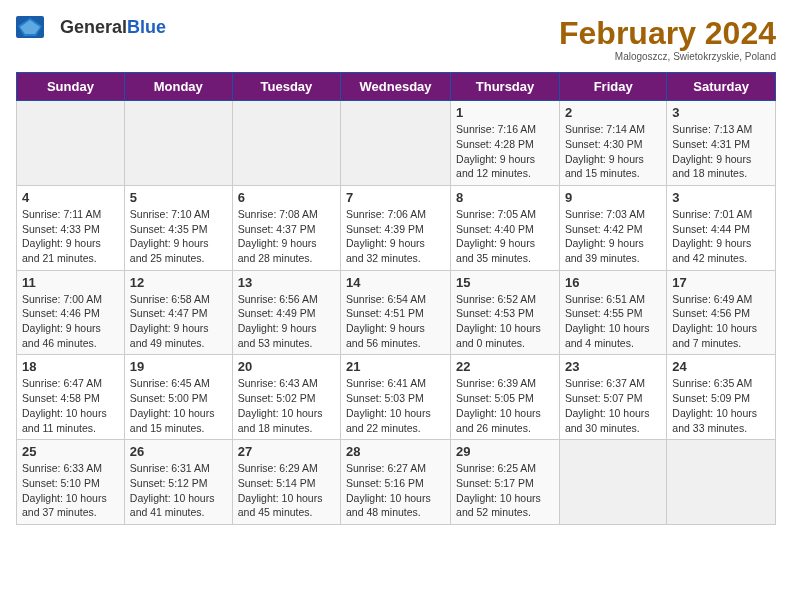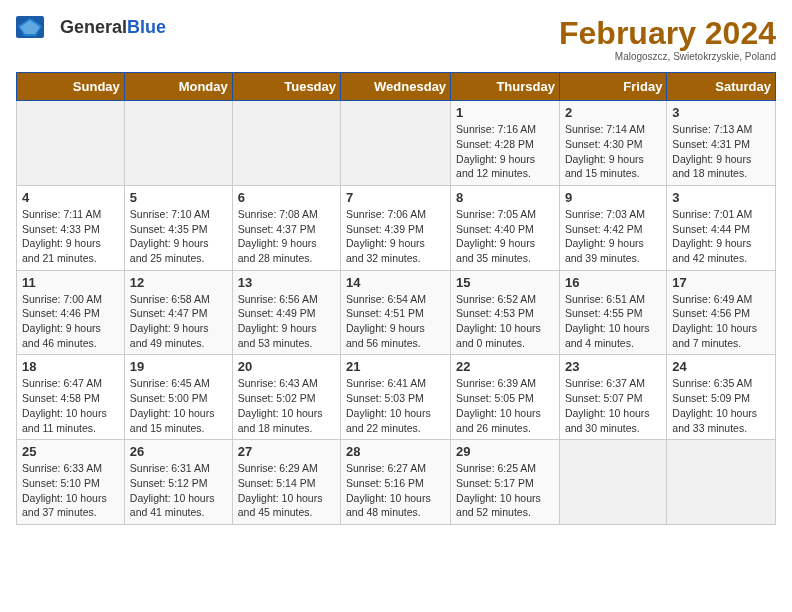--- a/index.html
+++ b/index.html
@@ -37,24 +37,24 @@
     .subtitle {
       font-size: 10px;
       color: #555;
     }
     table {
       width: 100%;
       border-collapse: collapse;
       font-size: 11px;
     }
     thead tr th {
-      background: #a16207;
+      background: #701a75;
       color: #fff;
       padding: 6px 4px;
-      text-align: right;
+      text-align: center;
       font-size: 13px;
       font-weight: bold;
       border: 1px solid #1a50a8;
     }
     tbody tr td {
       border: 1px solid #ccc;
       vertical-align: top;
       padding: 4px 5px;
       width: 113px;
       min-height: 70px;

